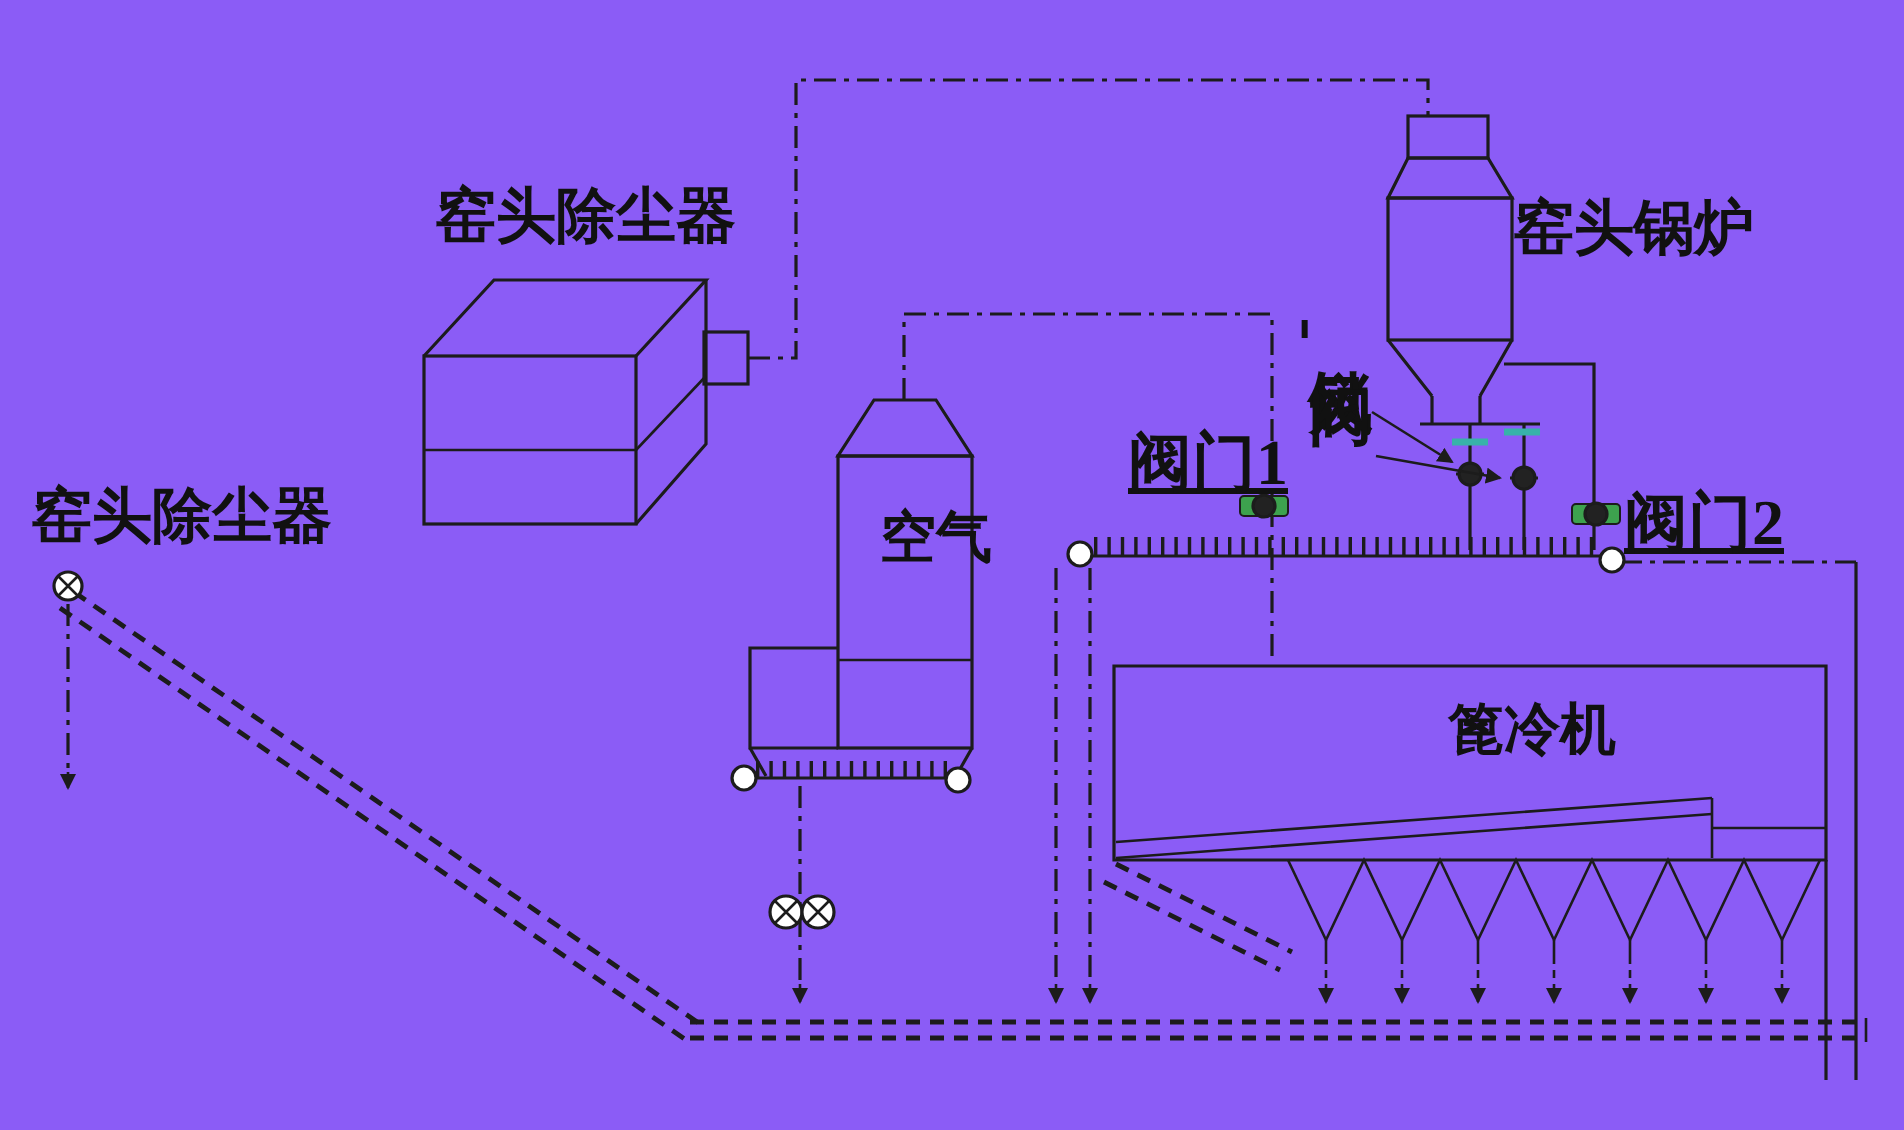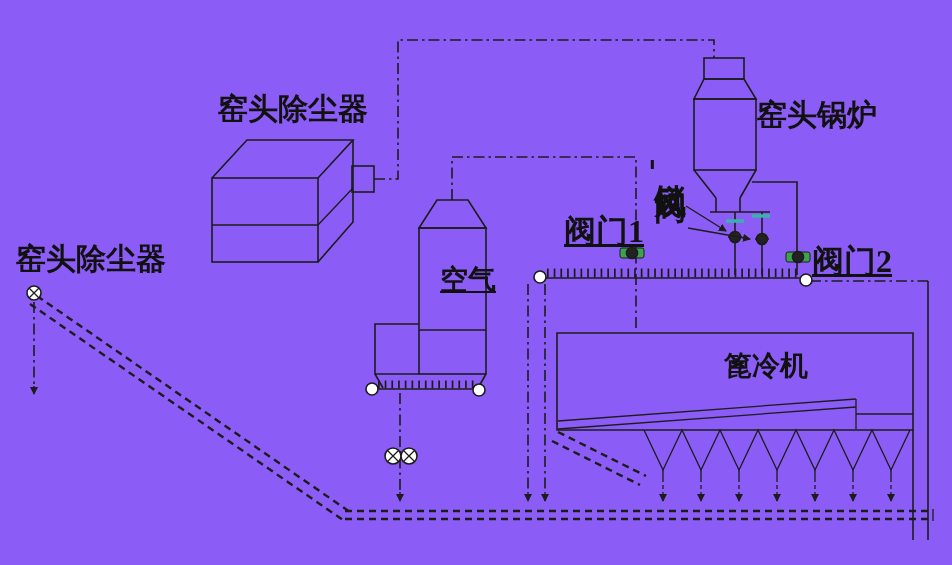--- a/index.html
+++ b/index.html
@@ -165,21 +165,21 @@
       <line class="ln thin" x1="688" y1="228" x2="750" y2="239" marker-end="url(#arr)"></line>
     </g>
   </svg>
 
   <div class="lbl lbl-30" style="left:218px;top:92px;">窑头除尘器</div>
 
   <div class="lbl lbl-30" style="left:757px;top:98px;">窑头锅炉</div>
 
   <div class="lbl lbl-30" style="left:16px;top:242px;">窑头除尘器</div>
 
-  <div class="lbl lbl-28 center" style="left:422px;top:264px;width:92px;text-decoration:underline;">
+  <div class="lbl lbl-28 center" style="left:422px;top:254px;width:92px;">
     <div>空气</div>
   </div>
 
   <div class="lbl lbl-27" style="left:564px;top:214px;">阀门1</div>
 
   <div class="lbl lbl-27 vert" style="left:652px;top:160px;height:100px;">锁风阀</div>
 
   <div class="lbl lbl-27" style="left:812px;top:244px;">阀门2</div>
 
   <div class="lbl lbl-28" style="left:724px;top:350px;">篦冷机</div>

